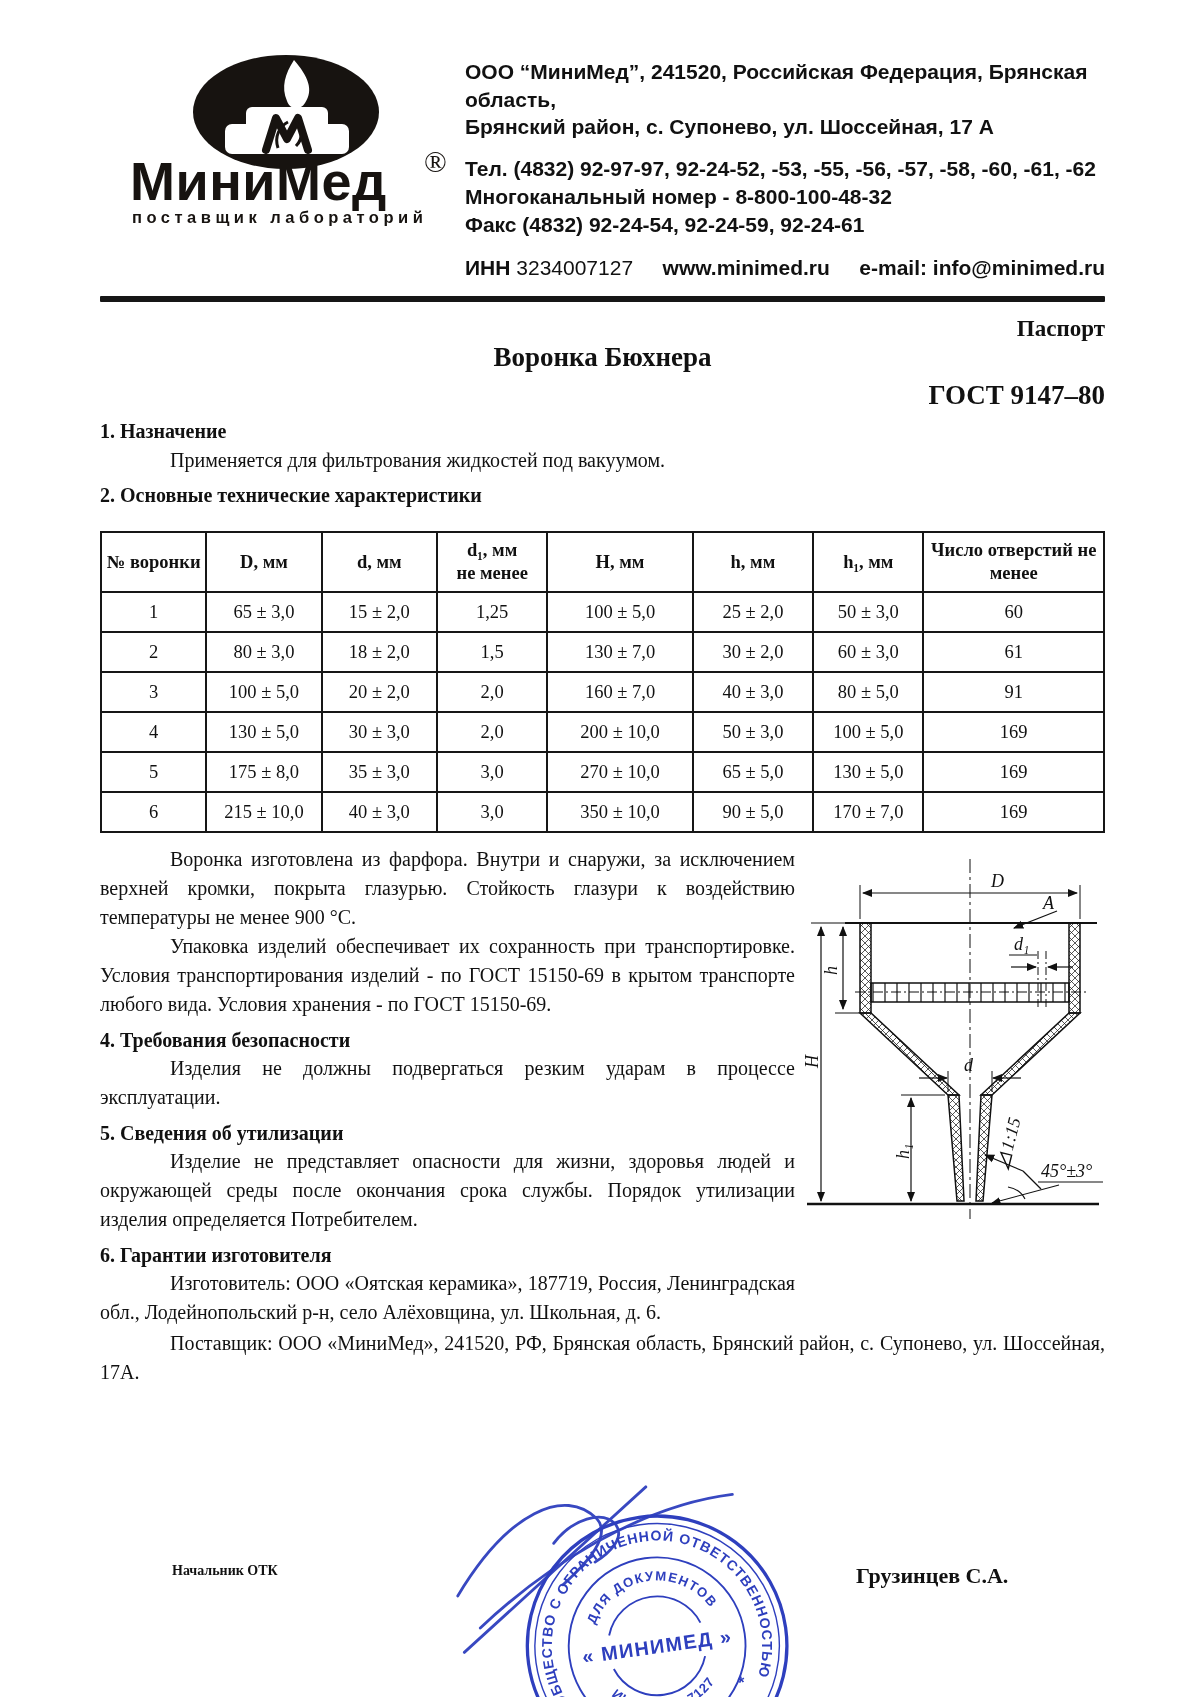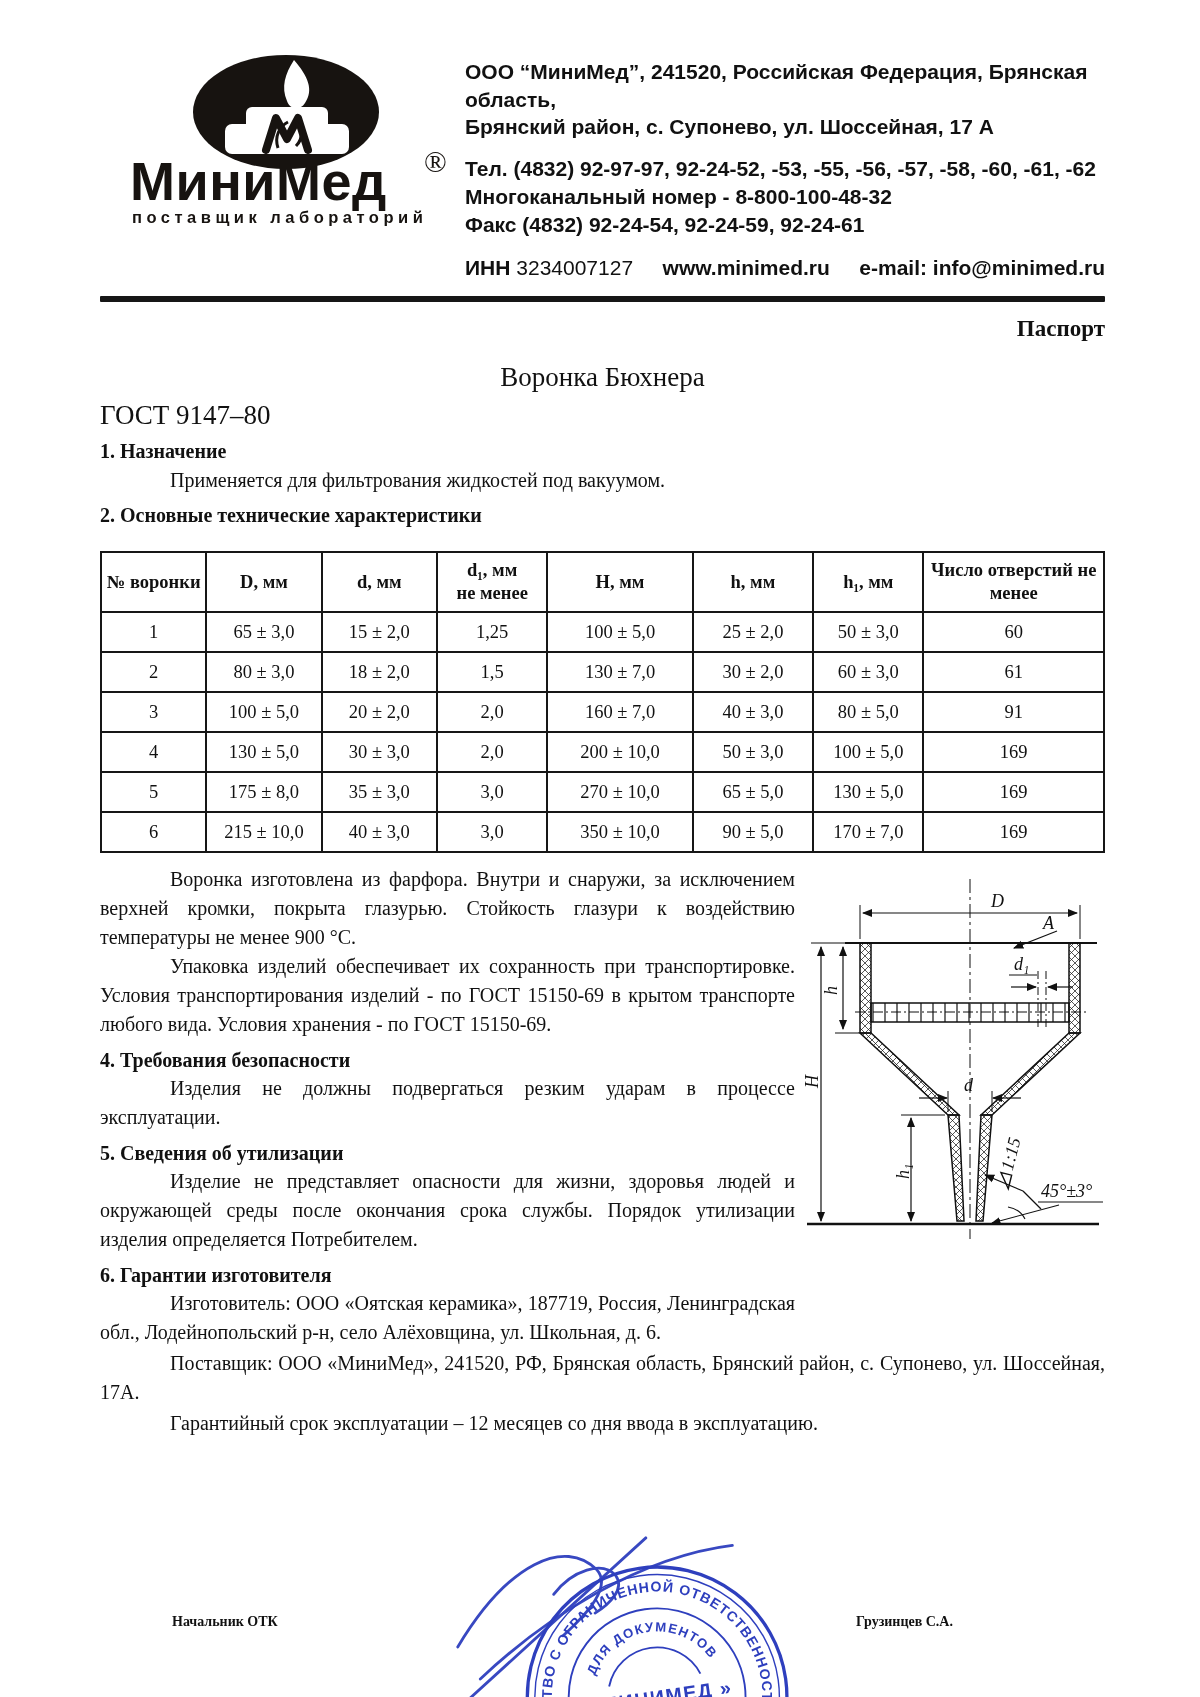--- a/index.html
+++ b/index.html
@@ -12,42 +12,42 @@
   
   .hdr { display: flex; align-items: flex-start; }
   .logo-wrap { width: 365px; flex: none; padding-left: 28px; }
   .contact { flex: 1; font-family: "Liberation Sans", "DejaVu Sans", sans-serif; font-weight: bold; font-size: 21px; line-height: 1.32; padding-top: 8px; }
   .contact .gap { height: 14px; }
   .inn-row { display: flex; justify-content: space-between; margin-top: 16px; align-items: baseline; }
   .inn-row .num { font-weight: normal; }
   .rule { height: 6px; background: #161616; margin-top: 14px; border-radius: 1px; }
   
   .t-doc   { text-align: right; font-weight: bold; font-size: 23px; margin-top: 14px; }
-  .t-prod  { text-align: center; font-weight: normal; font-size: 27px; margin-top: 20px; }
-  .t-gost  { text-align: left; font-weight: normal; font-size: 27px; margin-top: 7px; }
+  .t-prod  { text-align: center; font-weight: bold; font-size: 27px; margin-top: 0; }
+  .t-gost  { text-align: right; font-weight: bold; font-size: 27px; margin-top: 7px; }
   .sec-h   { font-weight: bold; font-size: 20px; margin-top: 9px; }
   p.body   { font-size: 20px; line-height: 1.45; text-align: justify; text-indent: 70px; }
   .s1-text { margin-top: 3px; text-indent: 48px; text-align: left; }
   
   table.spec { width: 100%; border-collapse: collapse; margin-top: 24px; }
   table.spec th, table.spec td {
     border: 2px solid #161616; text-align: center; vertical-align: middle;
     font-size: 18.5px; padding: 6px 3px; height: 40px;
   }
   table.spec th { font-weight: bold; white-space: pre-line; height: 60px; line-height: 1.25; }
   
   .twocol { position: relative; margin-top: 12px; min-height: 372px; }
   .leftcol { width: 695px; }
   .leftcol .sec-h { margin-top: 10px; margin-bottom: 2px; }
   .drawing { position: absolute; right: -8px; top: 0; }
   .fullw { margin-top: 2px; }
   
   .footer { position: relative; height: 500px; margin-top: 28px; }
   .sig-title { position: absolute; left: 61px; top: 148px; font-weight: bold; font-size: 14px; margin-left: 11px; }
-  .sig-name  { position: absolute; left: 756px; top: 148px; font-weight: bold; font-size: 14px; }
+  .sig-name  { position: absolute; left: 756px; top: 148px; font-weight: bold; font-size: 22px; }
   .stampbox  { position: absolute; left: 322px; top: 38px; }
   
   .dim { font-family: "Liberation Serif", "DejaVu Serif", serif; font-style: italic; font-size: 18px; fill: #111; }
   .stamp-t { font-family: "Liberation Sans", "DejaVu Sans", sans-serif; font-weight: bold; fill: #2e3fbe; }
   .logo-brand { font-family: "Liberation Sans", "DejaVu Sans", sans-serif; font-weight: bold; }
 </style>
 </head>
 <body>
 
 <div class="page">
@@ -263,21 +263,20 @@
 
         <text class="dim" x="246" y="332">45°±3°</text>
         <line x1="243" y1="337" x2="308" y2="337" stroke="#111" stroke-width="1.2"></line>
         <line x1="264" y1="340" x2="197" y2="358" stroke="#111" stroke-width="1.1" marker-end="url(#ar)"></line>
         <path d="M213,342 Q225,344 230,354" fill="none" stroke="#111" stroke-width="1.1"></path>
       </svg>
     </div>
   </div>
 
   <p class="body fullw">Поставщик: ООО «МиниМед», 241520, РФ, Брянская область, Брянский район, с. Супонево, ул. Шоссейная, 17А.</p>
-  <p class="body fullw">Гарантийный срок эксплуатации – 12 месяцев со дня ввода в эксплуатацию.</p>
 
   <div class="footer">
     <span class="sig-title">Начальник ОТК</span>
     <span class="sig-name">Грузинцев С.А.</span>
 
     <div class="stampbox">
       <svg width="395" height="348" viewBox="0 0 420 370">
         <defs>
           <path id="arcOuter" d="M158,269 A112,112 0 1 1 342,269"></path>
           <path id="arcDocs" d="M187,175 A70,70 0 0 1 313,175"></path>

